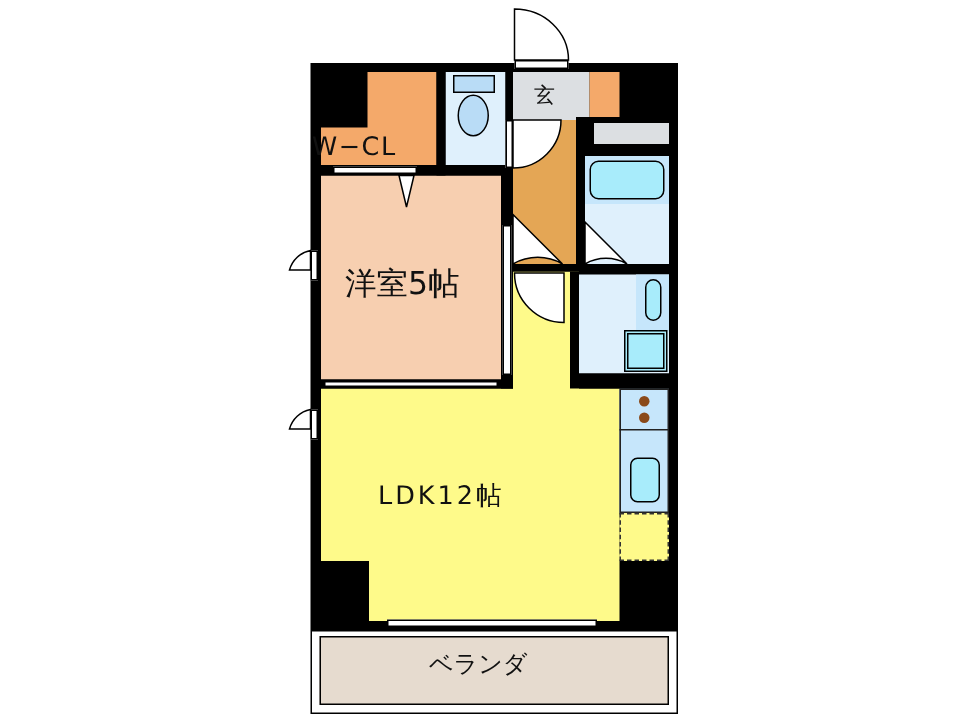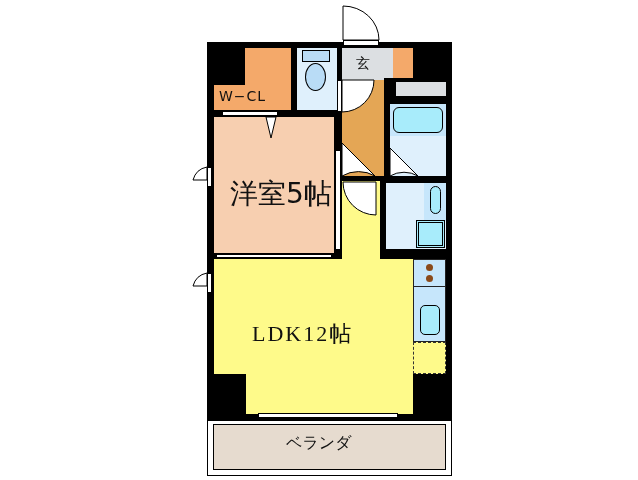--- a/index.html
+++ b/index.html
@@ -10,21 +10,21 @@
 </style>
 </head>
 <body>
 
 <div class="abs" style="left:0;top:0;width:638px;height:480px;">
 
   <div class="abs" style="left:207px;top:42px;width:245px;height:378px;background:#000;"></div>
 
   <div class="abs" style="left:214px;top:48px;width:77px;height:62px;background:#f4a96a;"></div>
   <div class="abs" style="left:214px;top:48px;width:31px;height:37px;background:#000;"></div>
-  <div class="lbl" style="left:219px;top:88px;font-size:14px;letter-spacing:1px;">W−CL</div>
+  <div class="lbl" style="left:208px;top:88px;font-size:17px;letter-spacing:1px;">W−CL</div>
 
   <div class="abs" style="left:297px;top:48px;width:40px;height:62px;background:#dff0fc;"></div>
   <div class="abs" style="left:302px;top:50px;width:28px;height:12px;background:#b9dcf6;border:1px solid #000;"></div>
   <div class="abs" style="left:305px;top:63px;width:21px;height:28px;background:#b9dcf6;border:1px solid #000;border-radius:50%;"></div>
 
   <div class="abs" style="left:342px;top:48px;width:51px;height:32px;background:#dcdfe2;"></div>
   <div class="lbl" style="left:356px;top:55px;font-size:14px;">玄</div>
   <div class="abs" style="left:393px;top:48px;width:20px;height:30px;background:#f4a96a;"></div>
 
   <div class="abs" style="left:342px;top:80px;width:42px;height:98px;background:#e4a655;"></div>
@@ -34,26 +34,26 @@
   <div class="abs" style="left:390px;top:104px;width:56px;height:32px;background:#c6e6fb;"></div>
   <div class="abs" style="left:393px;top:107px;width:50px;height:26px;background:#a8ecfb;border:1px solid #000;border-radius:6px;"></div>
 
   <div class="abs" style="left:390px;top:136px;width:56px;height:42px;background:#dff0fc;"></div>
   <div class="abs" style="left:386px;top:183px;width:60px;height:66px;background:#dff0fc;"></div>
   <div class="abs" style="left:424px;top:183px;width:22px;height:38px;background:#c6e6fb;"></div>
   <div class="abs" style="left:430px;top:186px;width:11px;height:28px;background:#a8ecfb;border:1px solid #000;border-radius:6px;"></div>
   <div class="abs" style="left:416px;top:220px;width:29px;height:28px;background:#a8ecfb;border:1px solid #000;outline:1px solid #000;outline-offset:-3px;"></div>
 
   <div class="abs" style="left:214px;top:117px;width:120px;height:136px;background:#f7cfb0;"></div>
-  <div class="lbl" style="left:230px;top:175px;font-size:28px;">洋室5帖</div>
+  <div class="lbl" style="left:230px;top:175px;font-size:21px;">洋室5帖</div>
 
   <div class="abs" style="left:214px;top:259px;width:199px;height:115px;background:#fefa8a;"></div>
   <div class="abs" style="left:246px;top:370px;width:167px;height:44px;background:#fefa8a;"></div>
   <div class="abs" style="left:342px;top:181px;width:44px;height:80px;background:#fefa8a;"></div>
-  <div class="lbl" style="left:252px;top:319px;font-size:22px;letter-spacing:2px;font-family:Liberation Serif, serif;">LDK12帖</div>
+  <div class="lbl" style="left:252px;top:319px;font-size:17px;letter-spacing:2px;">LDK12帖</div>
 
   <div class="abs" style="left:413px;top:259px;width:33px;height:83px;background:#c6e6fb;border:1px solid #222;"></div>
   <div class="abs" style="left:426px;top:264px;width:7px;height:7px;background:#8a4a1a;border-radius:50%;"></div>
   <div class="abs" style="left:426px;top:275px;width:7px;height:7px;background:#8a4a1a;border-radius:50%;"></div>
   <div class="abs" style="left:413px;top:286px;width:33px;height:1px;background:#222;"></div>
   <div class="abs" style="left:420px;top:305px;width:20px;height:30px;background:#a8ecfb;border:1px solid #000;border-radius:5px;"></div>
   <div class="abs" style="left:413px;top:342px;width:33px;height:32px;background:#fefa8a;border:1px dashed #333;"></div>
 
   <div class="abs" style="left:291px;top:42px;width:6px;height:75px;background:#000;"></div>
   <div class="abs" style="left:337px;top:42px;width:5px;height:75px;background:#000;"></div>

